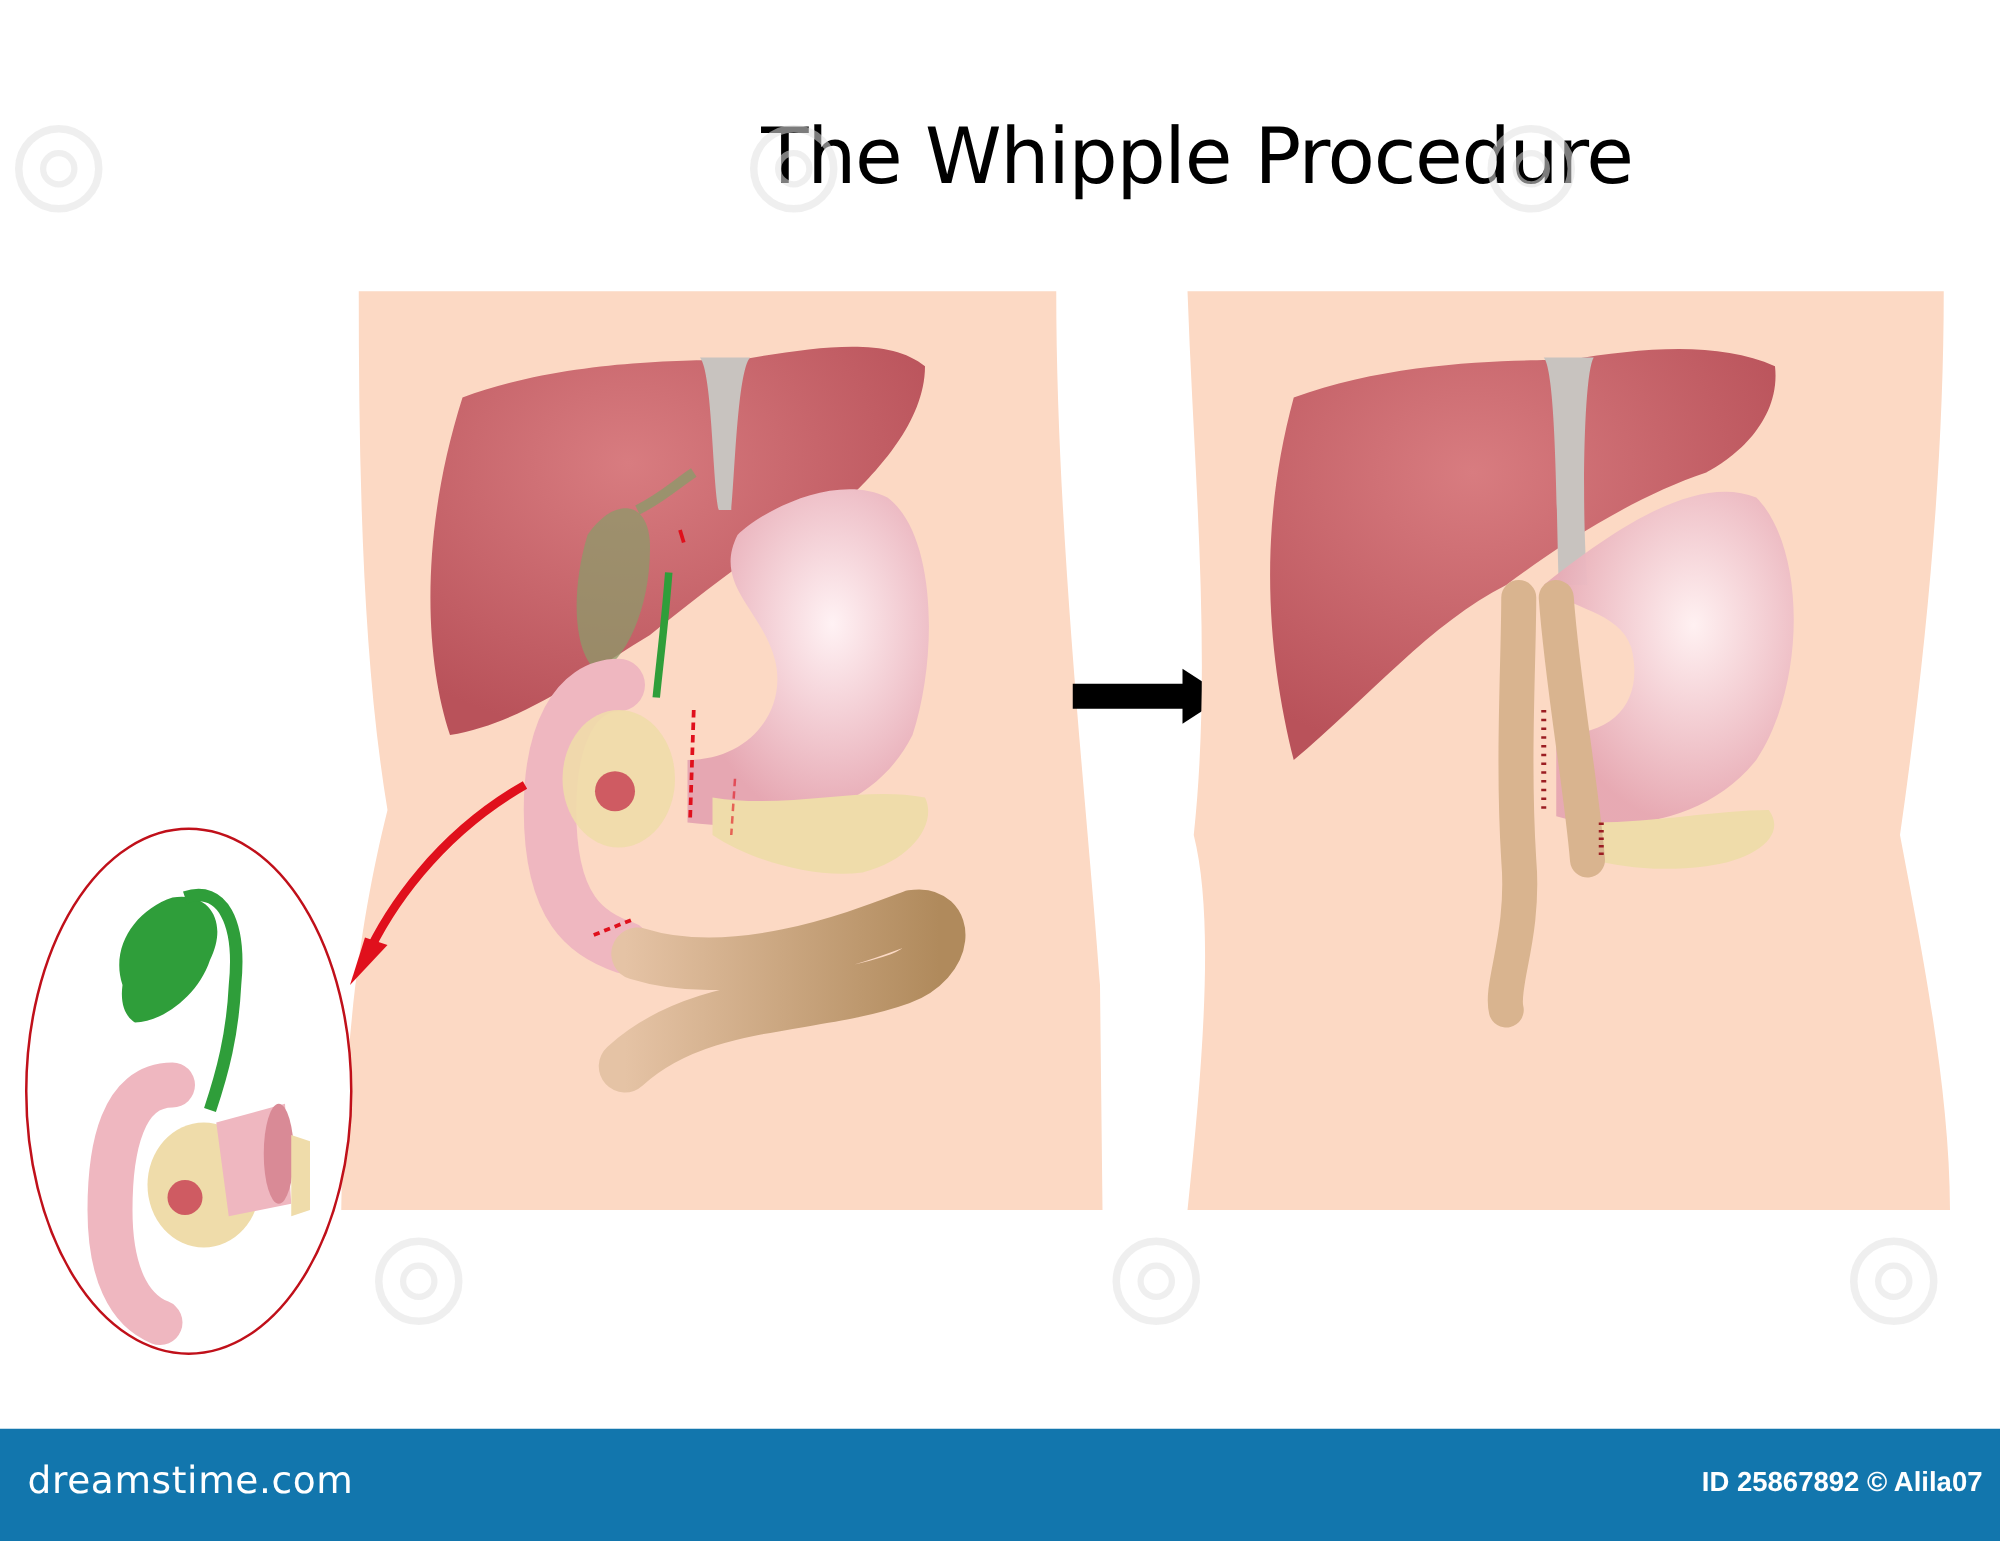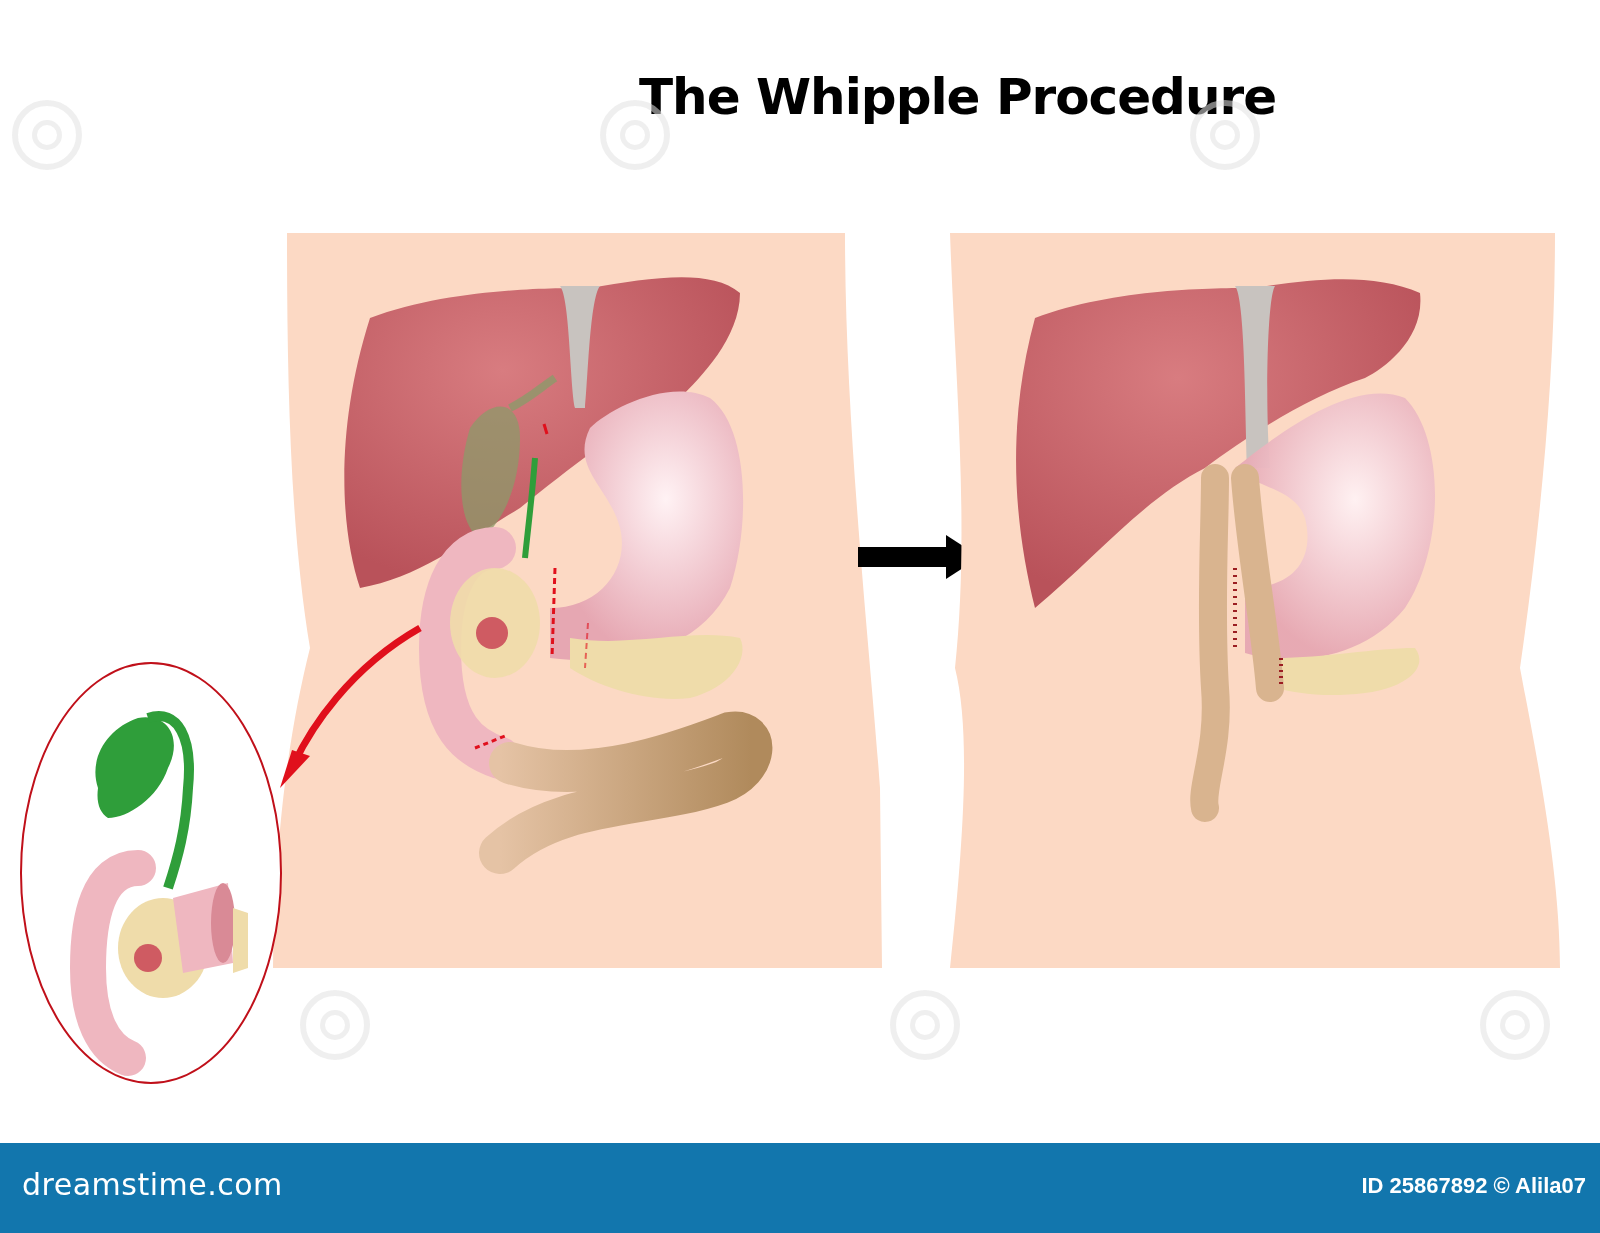--- a/index.html
+++ b/index.html
@@ -2,25 +2,24 @@
 <html><head>
 <meta charset="utf-8">
 <style>
   html, body { margin: 0; padding: 0; }
   body {
     width: 1600px; height: 1233px; position: relative; overflow: hidden;
     background: #ffffff;
     font-family: "DejaVu Sans", sans-serif;
   }
   .title {
-    position: absolute; left: 0; right: 0; top: 68px;
+    position: absolute; left: 0; right: 0; top: 88px;
     text-align: center; padding-left: 315px;
-    font-size: 50px; color: #000; letter-spacing: -1px;
+    font-size: 62px; color: #000; letter-spacing: -1px;
     font-family: "DejaVu Sans", sans-serif;
-    font-weight: bold;
   }
   .panel { position: absolute; }
   .panel svg { display: block; }
   .watermark-swirl {
     position: absolute; width: 70px; height: 70px; border-radius: 50%;
     border: 6px solid rgba(225,225,225,0.55);
     box-sizing: border-box;
   }
   .watermark-swirl::after {
     content: ""; position: absolute; left: 14px; top: 14px; width: 30px; height: 30px;

